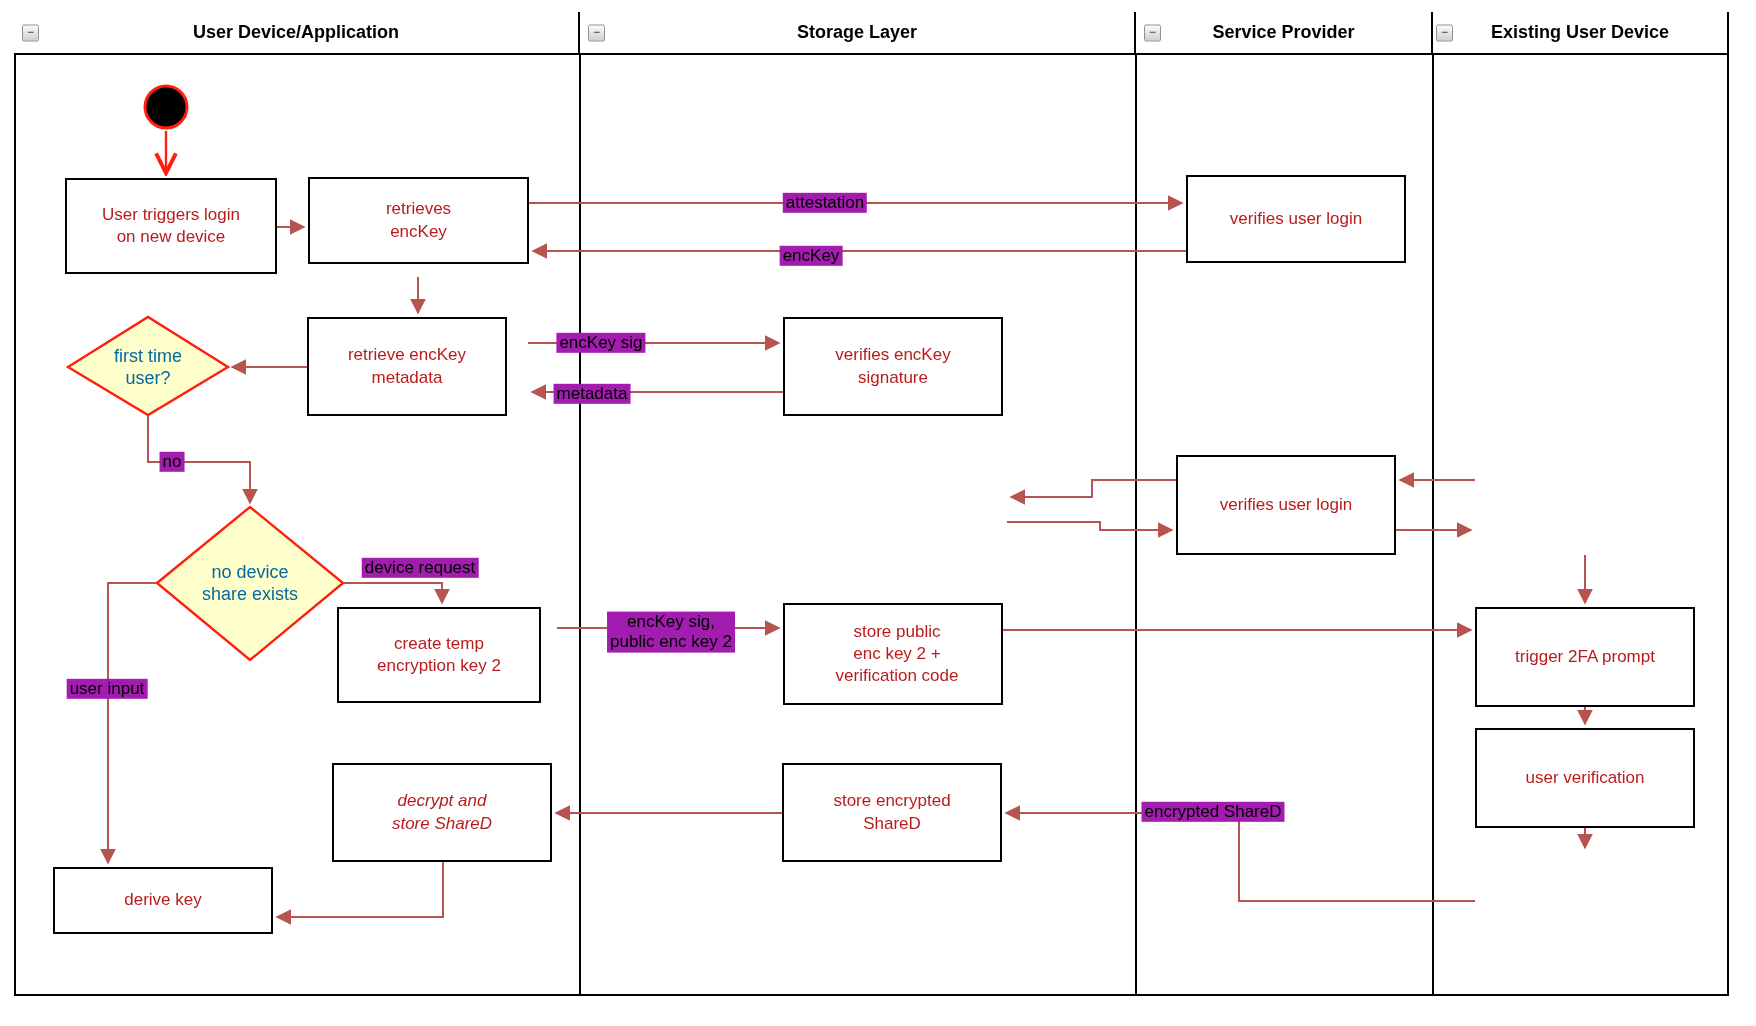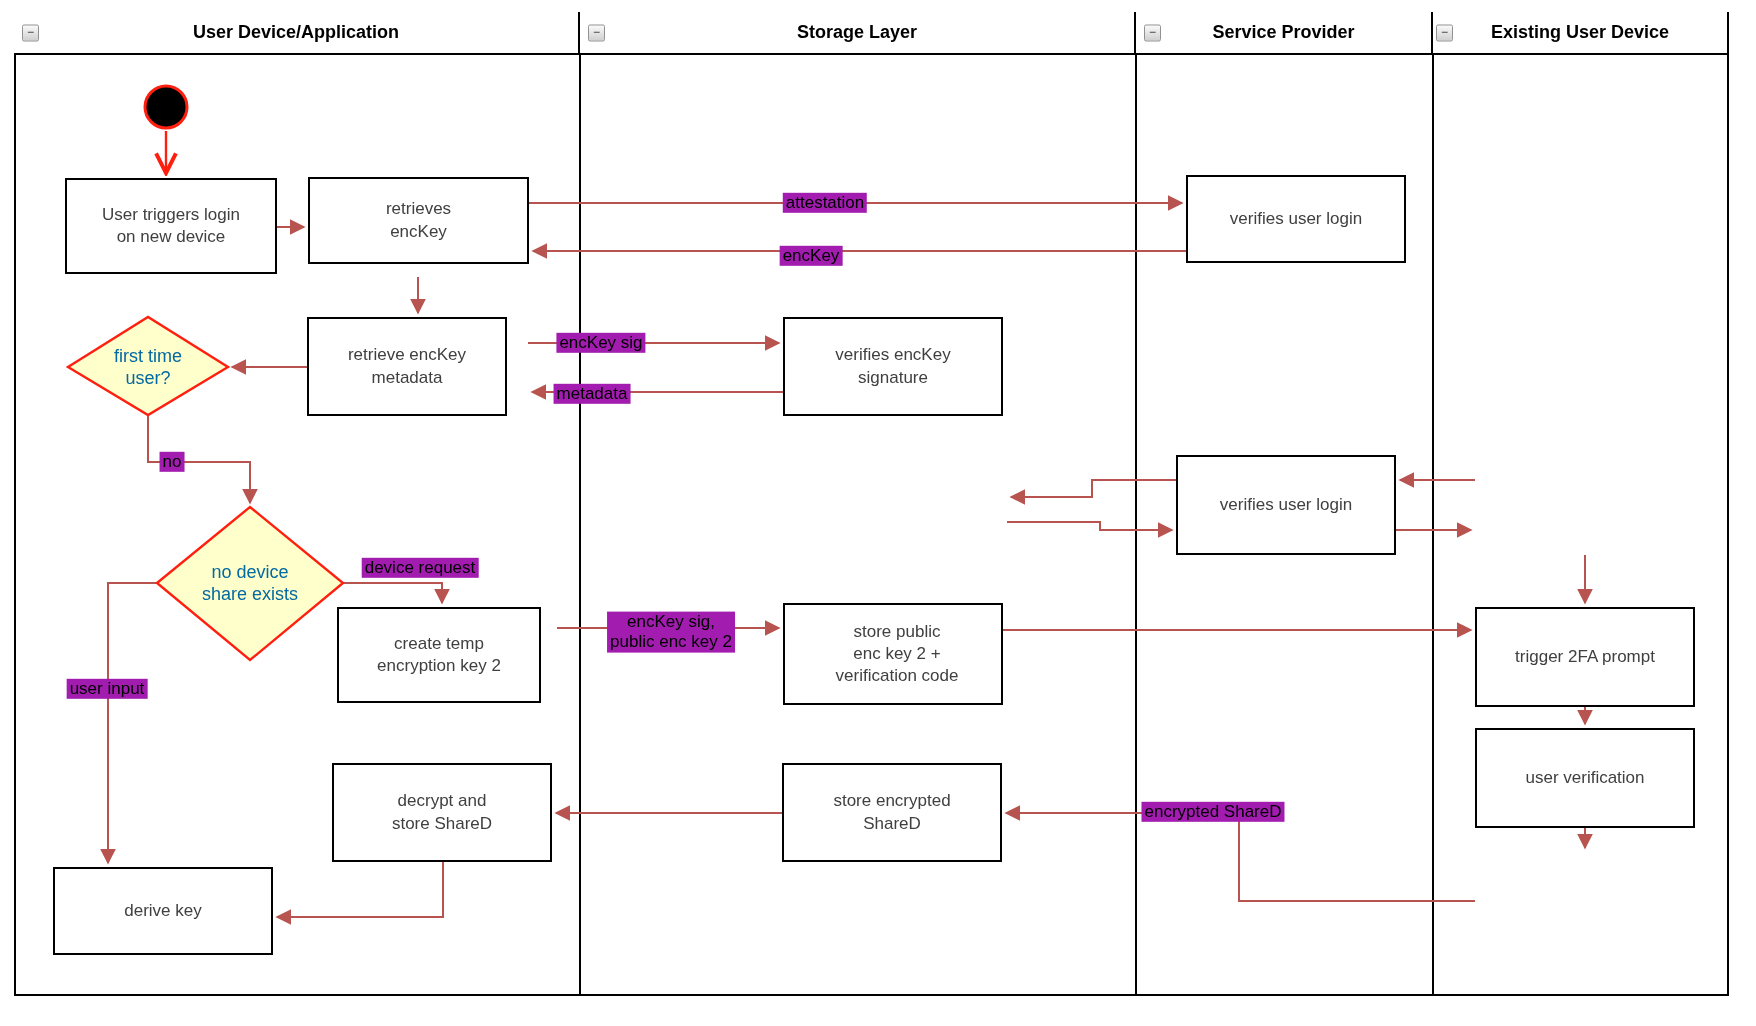--- a/index.html
+++ b/index.html
@@ -4,21 +4,21 @@
 <style>
   html,body{margin:0;padding:0;background:#ffffff;}
   body{font-family:"Liberation Sans", sans-serif;}
   .canvas{position:relative;width:1756px;height:1026px;background:#fff;overflow:hidden;}
   .frame{position:absolute;left:14px;top:12px;width:1715px;height:984px;border:2px solid #000;box-sizing:border-box;background:#fff;}
   .lane-header{position:absolute;top:12px;height:43px;box-sizing:border-box;border-bottom:2px solid #000;border-right:2px solid #000;display:flex;align-items:center;justify-content:center;font-weight:bold;font-size:18px;color:#000;background:#fff;}
   .lane-header.last{border-right:none;}
   .collapse-btn{position:absolute;left:8px;top:50%;transform:translateY(-50%);width:15px;height:15px;border:1px solid #919191;border-radius:2px;background:linear-gradient(#fafafa,#cfcfcf);font-size:12px;line-height:13px;text-align:center;color:#333;font-weight:normal;cursor:pointer;}
   .vsep{position:absolute;width:2px;background:#000;top:55px;height:941px;}
   .edges{position:absolute;left:0;top:0;pointer-events:none;}
-  .node{position:absolute;box-sizing:border-box;border:2px solid #000;background:#fff;display:flex;align-items:center;justify-content:center;text-align:center;font-size:17px;line-height:1.3;color:#404040;white-space:pre-line;}
+  .node{position:absolute;box-sizing:border-box;border:2px solid #000;background:#fff;display:flex;align-items:center;justify-content:center;text-align:center;font-size:17px;line-height:1.3;color:#b91c1c;white-space:pre-line;}
   .dtext{position:absolute;display:flex;align-items:center;justify-content:center;text-align:center;font-size:18px;line-height:1.25;color:#0369a1;white-space:pre-line;}
   .elabel{position:absolute;transform:translate(-50%,-50%);background:#a21caf;padding:0 3px;font-size:17px;line-height:1.2;color:#000;text-align:center;white-space:pre-line;}
 </style>
 </head>
 <body>
 
 <div class="canvas">
 
   <div class="frame"></div>
 
@@ -91,23 +91,23 @@
 share exists</div>
 
   <div class="node" style="left:65px;top:178px;width:212px;height:96px;">User triggers login
 on new device</div>
   <div class="node" style="left:308px;top:177px;width:221px;height:87px;">retrieves
 encKey</div>
   <div class="node" style="left:307px;top:317px;width:200px;height:99px;">retrieve encKey
 metadata</div>
   <div class="node" style="left:337px;top:607px;width:204px;height:96px;">create temp
 encryption key 2</div>
-  <div class="node" style="left:332px;top:763px;width:220px;height:99px;">decrypt and
+  <div class="node" style="left:332px;top:763px;width:220px;height:99px;font-style:italic;">decrypt and
 store ShareD</div>
-  <div class="node" style="left:53px;top:867px;width:220px;height:88px;">derive key</div>
+  <div class="node" style="left:53px;top:867px;width:220px;height:67px;">derive key</div>
 
   <div class="node" style="left:783px;top:317px;width:220px;height:99px;">verifies encKey
 signature</div>
   <div class="node" style="left:783px;top:603px;width:220px;height:102px;padding-left:8px;">store public
 enc key 2 +
 verification code</div>
   <div class="node" style="left:782px;top:763px;width:220px;height:99px;">store encrypted
 ShareD</div>
 
   <div class="node" style="left:1186px;top:175px;width:220px;height:88px;">verifies user login</div>

